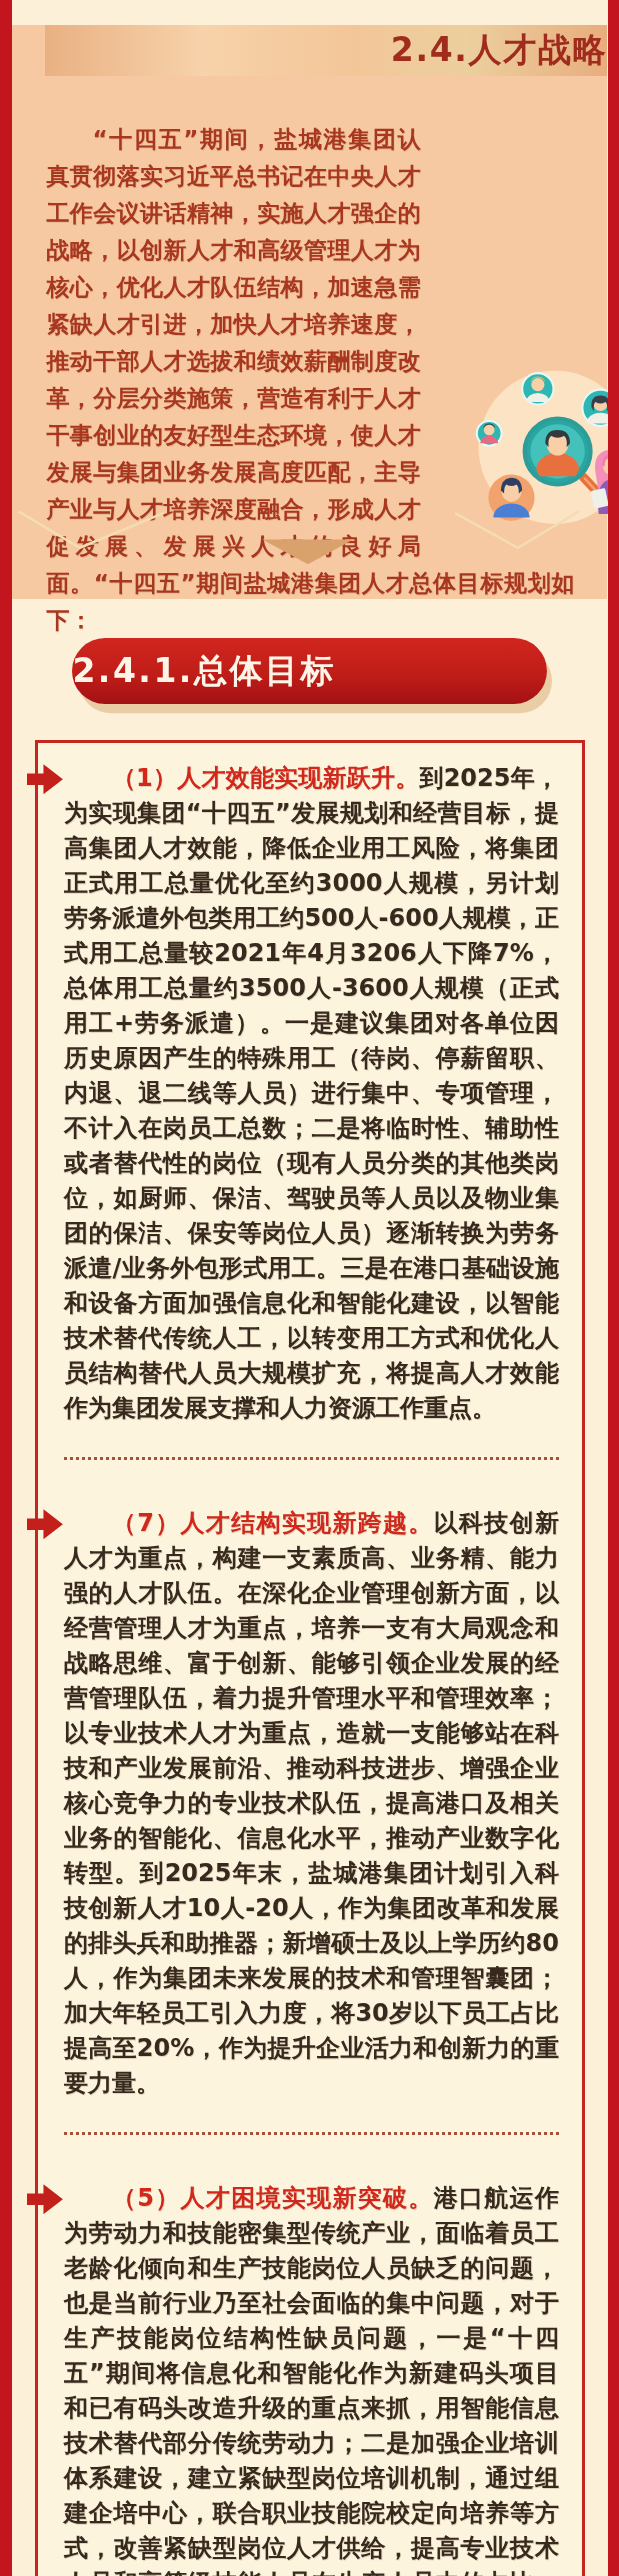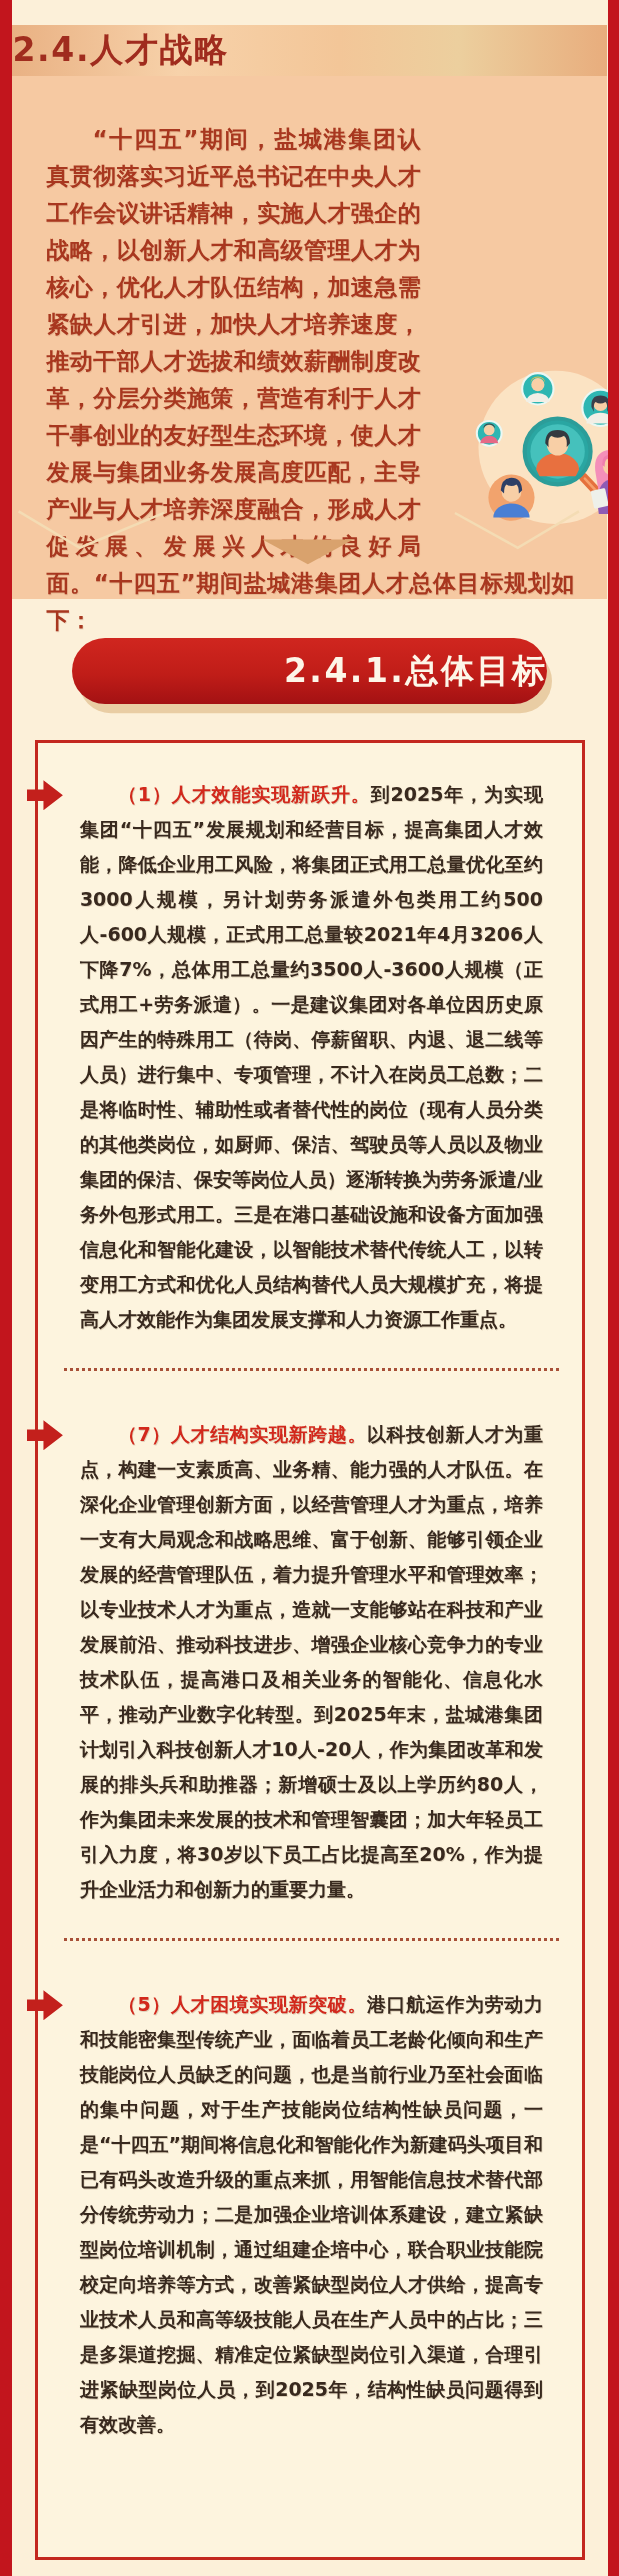--- a/index.html
+++ b/index.html
@@ -5,39 +5,39 @@
   html,body{margin:0;padding:0;}
   body{width:620px;font-family:"DejaVu Sans","Liberation Sans",sans-serif;}
   .page{position:relative;width:620px;height:2576px;overflow:hidden;background:#fcf0d9;}
   .border-strip{position:absolute;top:0;bottom:0;width:12.4px;background:#c2151d;z-index:5;}
   .border-strip.left{left:0;}
   .border-strip.right{right:0;}
   .inner{position:absolute;left:12.4px;top:0;width:595px;height:2576px;}
 
   
   .top{position:relative;width:595px;height:574px;background:#f6c9a2;overflow:visible;}
-  .title-band{margin-top:25px;height:51px;display:flex;align-items:center;justify-content:flex-start;
-    background:linear-gradient(90deg,#e9b183 0%,#f7d2aa 28%,#f3c698 55%,#eccf9e 75%,#e8ad7d 100%);}
+  .title-band{margin-top:25px;height:51px;display:flex;align-items:center;justify-content:flex-end;
+    background:linear-gradient(90deg,#e9b183 0%,#f7d2aa 28%,#f3c698 55%,#eccf9e 75%,#e8ad7d 100%);margin-left:33px;}
   .title-band h1{margin:0;font-size:33px;font-weight:bold;color:#a02c1e;letter-spacing:1.7px;}
   .intro{margin:45px 33px 0 34px;}
   .intro p{margin:0;font-size:23px;line-height:37px;font-weight:bold;color:#a8371f;
     text-align:justify;text-indent:2em;text-shadow:0.8px 0.8px 0 rgba(140,70,40,.15);}
   .illu{float:right;width:157px;height:169px;margin:248px -11.6px 0 8.3px;}
   .zigzag{position:absolute;left:0;top:483px;width:595px;height:58px;}
 
   
   .bottom{position:relative;width:595px;height:2002px;background:#fcf0d9;}
   .pill{width:475px;height:66px;margin:39px auto 4px;border-radius:33px;
     background:linear-gradient(180deg,#d0261f 0%,#c01d18 55%,#a31113 100%);
     box-shadow:5.8px 10px 0 -0.8px #e9cda4;
-    display:flex;align-items:center;justify-content:flex-end;}
+    display:flex;align-items:center;justify-content:flex-start;}
   .pill span{color:#fdf6e8;font-size:33px;font-weight:bold;letter-spacing:2.5px;}
   .content-box{box-sizing:border-box;width:550px;min-height:1820px;margin:36px auto 0;
     border:3.3px solid #c3271f;background:#fdf4de;padding:18px 23px 16.5px 26px;}
-  .content-box p{margin:16px;font-size:19px;line-height:35px;font-weight:bold;color:#38291e;
+  .content-box p{margin:0;font-size:24px;line-height:35px;font-weight:bold;color:#38291e;
     text-align:justify;text-indent:2em;text-shadow:0.8px 0.8px 0 rgba(120,90,60,.22);}
   .content-box .lead{color:#d2281c;}
   .pblock{position:relative;}
   .arrow-marker{position:absolute;left:-37px;top:3.3px;width:36px;height:30px;background:#c3201c;z-index:2;
     clip-path:polygon(0 31%,46% 31%,46% 0,100% 50%,46% 100%,46% 69%,0 69%);}
   .sep{border:none;border-top:3.3px dotted #a85038;margin:31px 0 46px 0;}
 </style>
 </head>
 <body>
 

